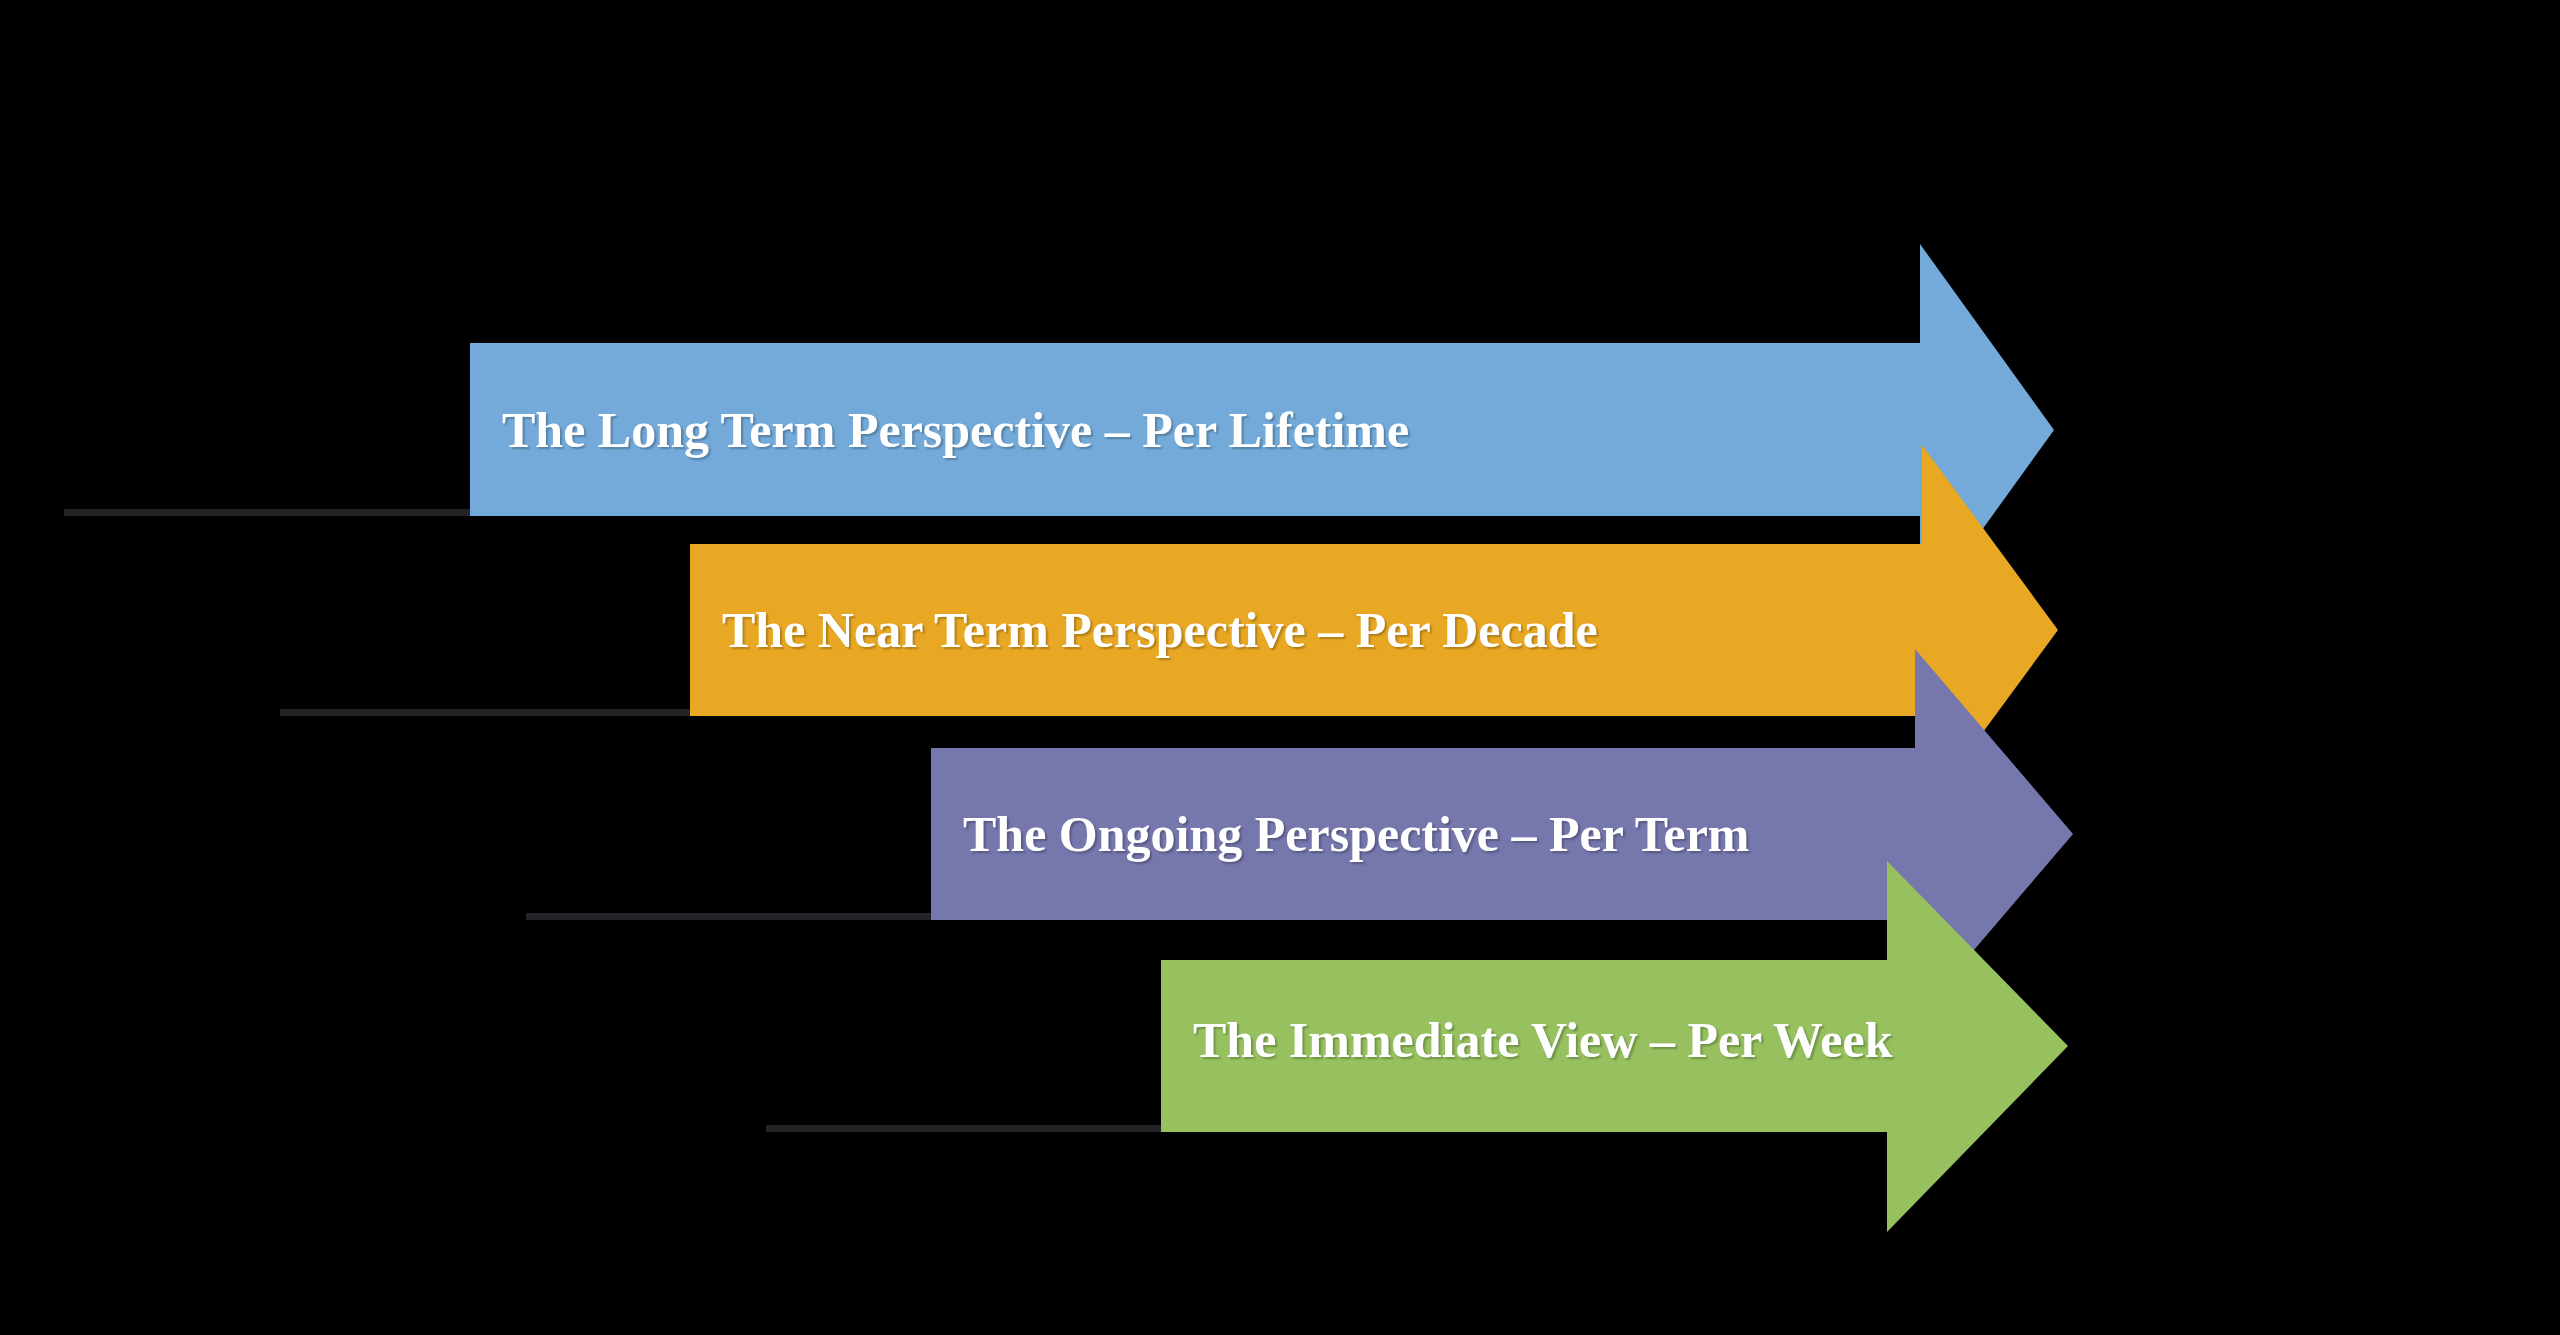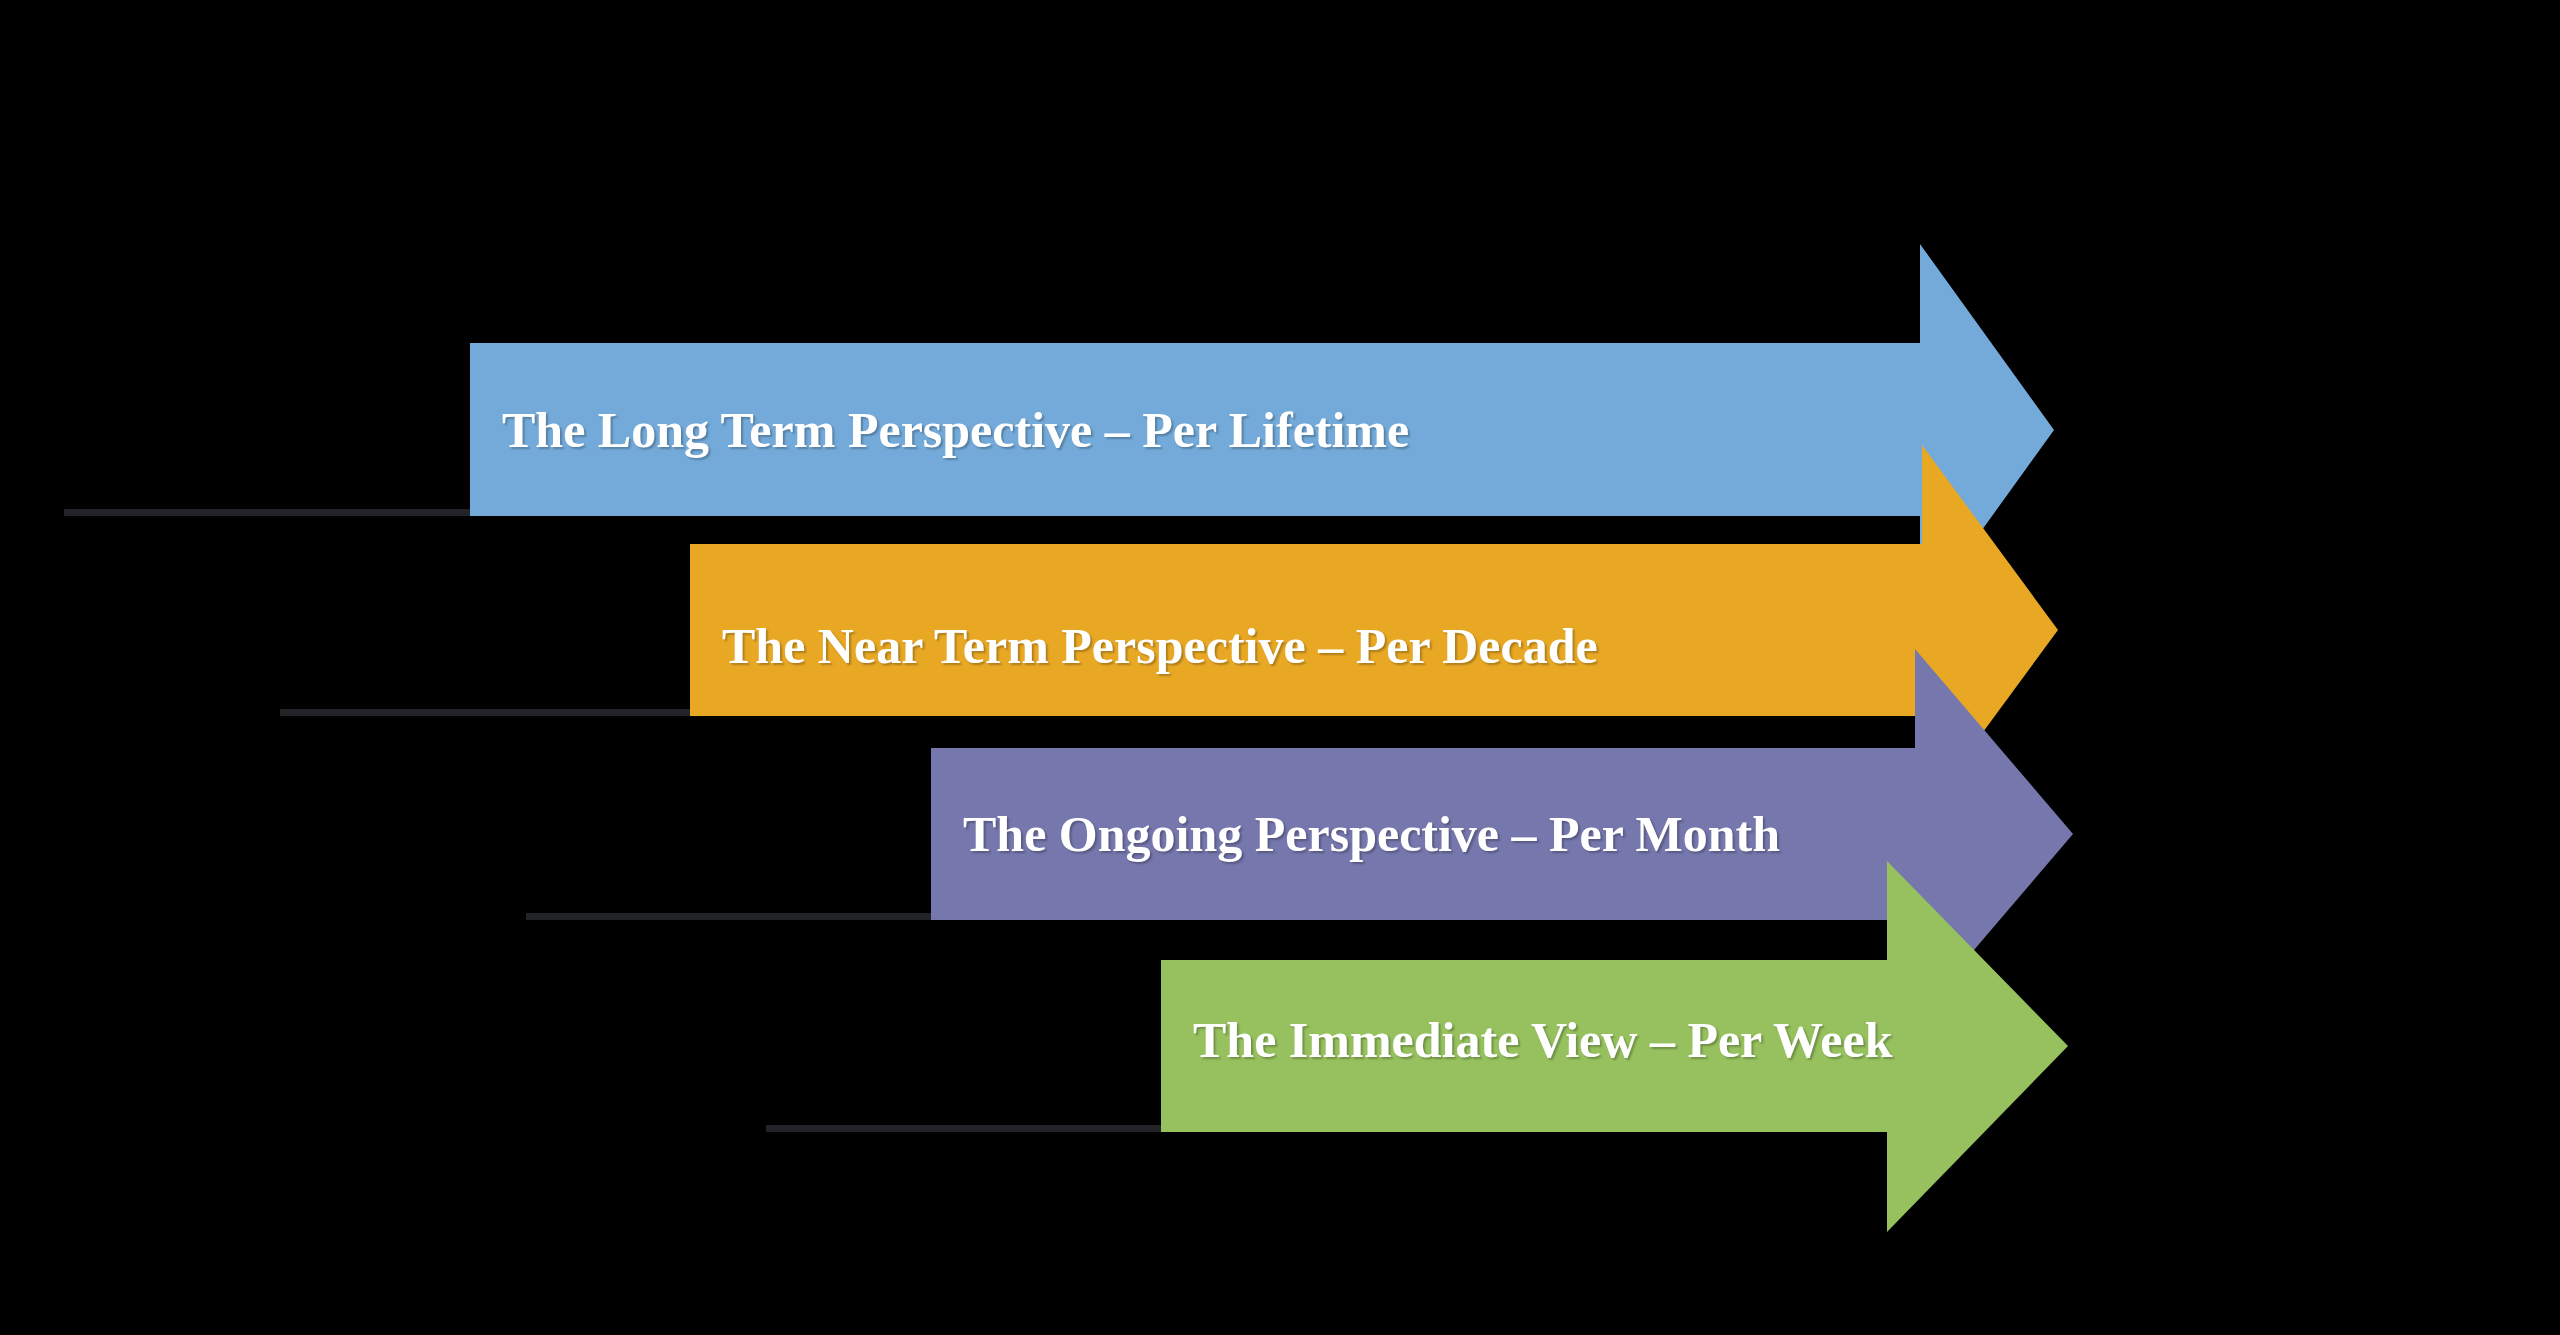--- a/index.html
+++ b/index.html
@@ -71,28 +71,28 @@
     <svg width="1590" height="372" viewBox="0 0 1590 372">
       <polygon points="0,99 1450,99 1450,0 1584,186 1450,372 1450,272 0,272" fill="#73AAD9"></polygon>
     </svg>
     <div class="arrow-label" style="color: rgb(255, 255, 255);">The Long Term Perspective – Per Lifetime</div>
   </div>
 
   <div class="arrow" id="arrow-near-term">
     <svg width="1370" height="371" viewBox="0 0 1370 371">
       <polygon points="0,99 1232,99 1232,0 1368,185 1232,370 1232,271 0,271" fill="#E8A824"></polygon>
     </svg>
-    <div class="arrow-label" style="color: rgb(255, 255, 255); margin-top: 16px;">The Near Term Perspective – Per Decade</div>
+    <div class="arrow-label" style="color: rgb(255, 255, 255);">The Near Term Perspective – Per Decade</div>
   </div>
 
   <div class="arrow" id="arrow-ongoing">
     <svg width="1145" height="371" viewBox="0 0 1145 371">
       <polygon points="0,99 984,99 984,0 1142,185 984,370 984,271 0,271" fill="#7577AD"></polygon>
     </svg>
-    <div class="arrow-label" style="color: rgb(255, 255, 255);">The Ongoing Perspective – Per Month</div>
+    <div class="arrow-label" style="color: rgb(255, 255, 255);">The Ongoing Perspective – Per Term</div>
   </div>
 
   <div class="arrow" id="arrow-immediate">
     <svg width="910" height="372" viewBox="0 0 910 372">
       <polygon points="0,99 726,99 726,0 907,185 726,371 726,271 0,271" fill="#96C15E"></polygon>
     </svg>
     <div class="arrow-label" style="color: rgb(255, 255, 255);">The Immediate View – Per Week</div>
   </div>
 
 </div>

